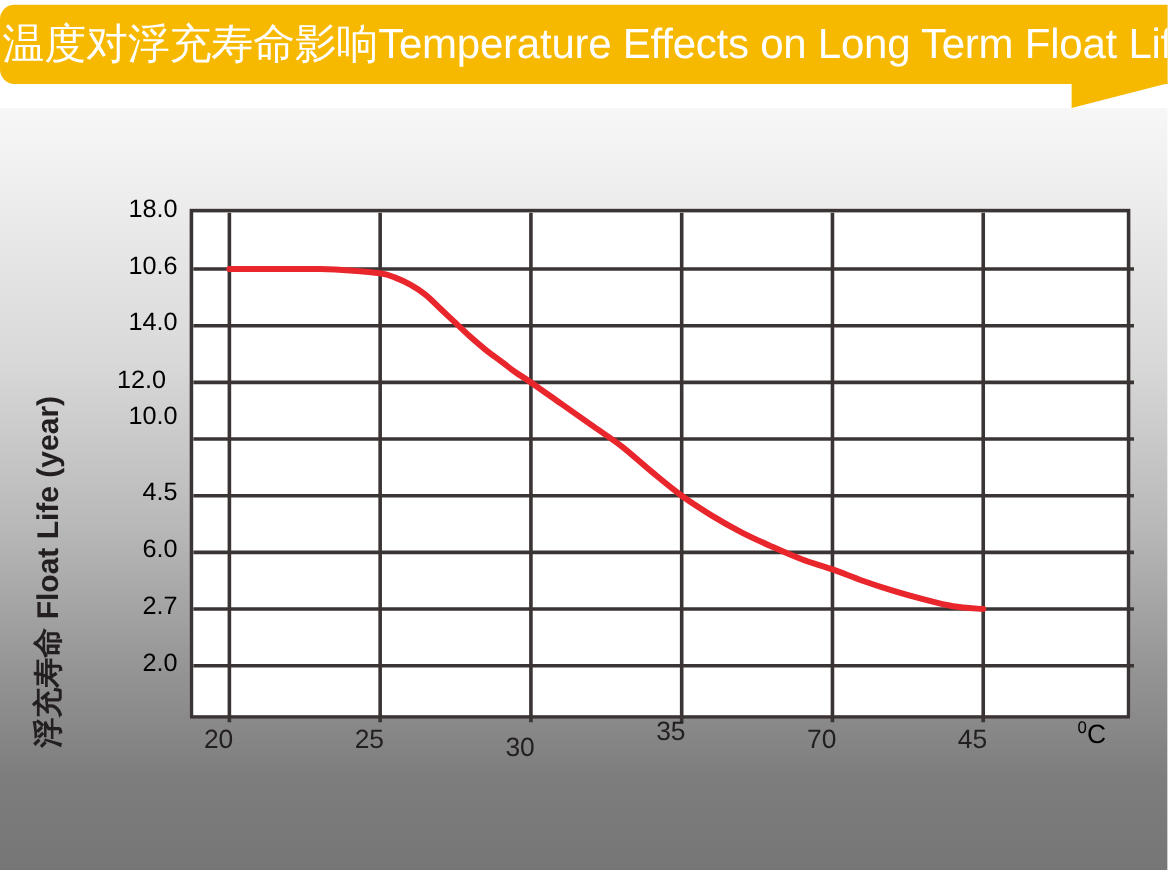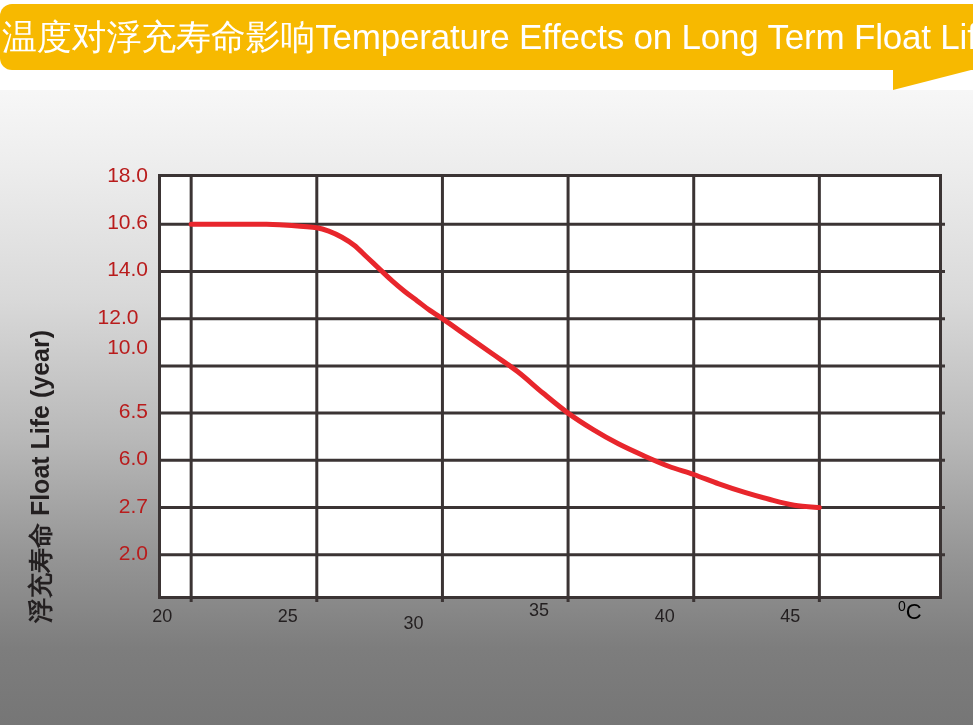--- a/index.html
+++ b/index.html
@@ -86,21 +86,21 @@
     height: 425px;
   }
 
   
   .y-tick {
     position: absolute;
     right: 0px;
     width: 60px;
     text-align: right;
     font-size: 21px;
-    color: #b91c1c;
+    color: #000000;
     font-family: "Liberation Sans", sans-serif;
     line-height: 21px;
   }
   #y-ticks {
     position: absolute;
     left: 84px;
     top: 174px;
     width: 64px;
     height: 425px;
   }
@@ -109,21 +109,22 @@
   #x-ticks {
     position: absolute;
     left: 158px;
     top: 601px;
     width: 784px;
     height: 36px;
   }
   .x-tick {
     position: absolute;
     width: 60px;
-    font-size: 18px;
+    text-align: center;
+    font-size: 22px;
     color: #231f20;
     font-family: "Liberation Sans", sans-serif;
     line-height: 26px;
   }
   #x-unit {
     position: absolute;
     left: 898px;
     top: 598px;
     font-size: 22px;
     color: #000000;
@@ -162,21 +163,21 @@
   <div id="chart-bg">
 
     <div id="y-axis-title">浮充寿命  Float Life (year)</div>
 
   </div>
 
   <div id="y-ticks">
       <div class="y-tick" style="top: 367.778px; text-align: right;">2.0</div>
       <div class="y-tick" style="top: 320.556px;">2.7</div>
       <div class="y-tick" style="top: 273.333px;">6.0</div>
-      <div class="y-tick" style="top: 226.111px;">6.5</div>
+      <div class="y-tick" style="top: 226.111px;">4.5</div>
       <div class="y-tick" style="top: 162px;">10.0</div>
       <div class="y-tick" style="top: 131.667px; text-align: center;">12.0</div>
       <div class="y-tick" style="top: 84.4444px;">14.0</div>
       <div class="y-tick" style="top: 37.2222px;">10.6</div>
       <div class="y-tick" style="top: -10px;">18.0</div>
     </div>
 
   <div id="plot-area">
     <svg id="plot-svg" viewBox="0 0 784 425" preserveAspectRatio="none">
       <g id="grid-lines">
@@ -197,18 +198,18 @@
         </g>
       <path id="data-curve" fill="none" stroke="#E8262C" stroke-width="5" stroke-linecap="round" stroke-linejoin="round" d="M 30.15 47.22 C 34.34 47.22, 46.91 47.22, 55.28 47.22 C 63.66 47.22, 72.03 47.22, 80.41 47.22 C 88.79 47.22, 97.16 47.03, 105.54 47.22 C 113.91 47.42, 122.29 47.81, 130.67 48.40 C 139.04 48.99, 149.51 49.78, 155.79 50.76 C 162.08 51.75, 164.17 52.73, 168.36 54.31 C 172.55 55.88, 176.74 57.85, 180.92 60.21 C 185.11 62.57, 189.30 65.13, 193.49 68.47 C 197.68 71.82, 201.86 76.34, 206.05 80.28 C 210.24 84.21, 214.43 88.15, 218.62 92.08 C 222.80 96.02, 226.99 100.15, 231.18 103.89 C 235.37 107.63, 239.56 111.17, 243.74 114.51 C 247.93 117.86, 252.12 120.81, 256.31 123.96 C 260.50 127.11, 264.68 130.45, 268.87 133.40 C 273.06 136.35, 275.15 137.34, 281.44 141.67 C 287.72 146.00, 298.19 153.47, 306.56 159.38 C 314.94 165.28, 323.32 171.18, 331.69 177.08 C 340.07 182.99, 348.44 188.30, 356.82 194.79 C 365.20 201.28, 373.57 209.16, 381.95 216.04 C 390.32 222.93, 398.70 230.01, 407.08 236.11 C 415.45 242.21, 423.83 247.52, 432.21 252.64 C 440.58 257.75, 448.96 262.48, 457.33 266.81 C 465.71 271.13, 474.09 274.87, 482.46 278.61 C 490.84 282.35, 499.21 286.09, 507.59 289.24 C 515.97 292.38, 524.34 294.55, 532.72 297.50 C 541.09 300.45, 549.47 303.99, 557.85 306.94 C 566.22 309.90, 574.60 312.65, 582.97 315.21 C 591.35 317.77, 599.73 320.13, 608.10 322.29 C 616.48 324.46, 624.85 326.82, 633.23 328.19 C 641.61 329.57, 654.17 330.16, 658.36 330.56"></path>
     </svg>
   </div>
 
   <div id="x-ticks">
       <div class="x-tick" style="left: -5.84615px; top: 2px;">20</div>
       <div class="x-tick" style="left: 119.795px; top: 2px;">25</div>
       <div class="x-tick" style="left: 245.436px; top: 9px;">30</div>
       <div class="x-tick" style="left: 371.077px; top: -4px;">35</div>
-      <div class="x-tick" style="left: 496.718px; top: 2px;">40</div>
+      <div class="x-tick" style="left: 496.718px; top: 2px;">70</div>
       <div class="x-tick" style="left: 622.359px; top: 2px;">45</div>
     </div>
   <div id="x-unit"><sup>0</sup>C</div>
 
 </div>
 
 </body></html>

